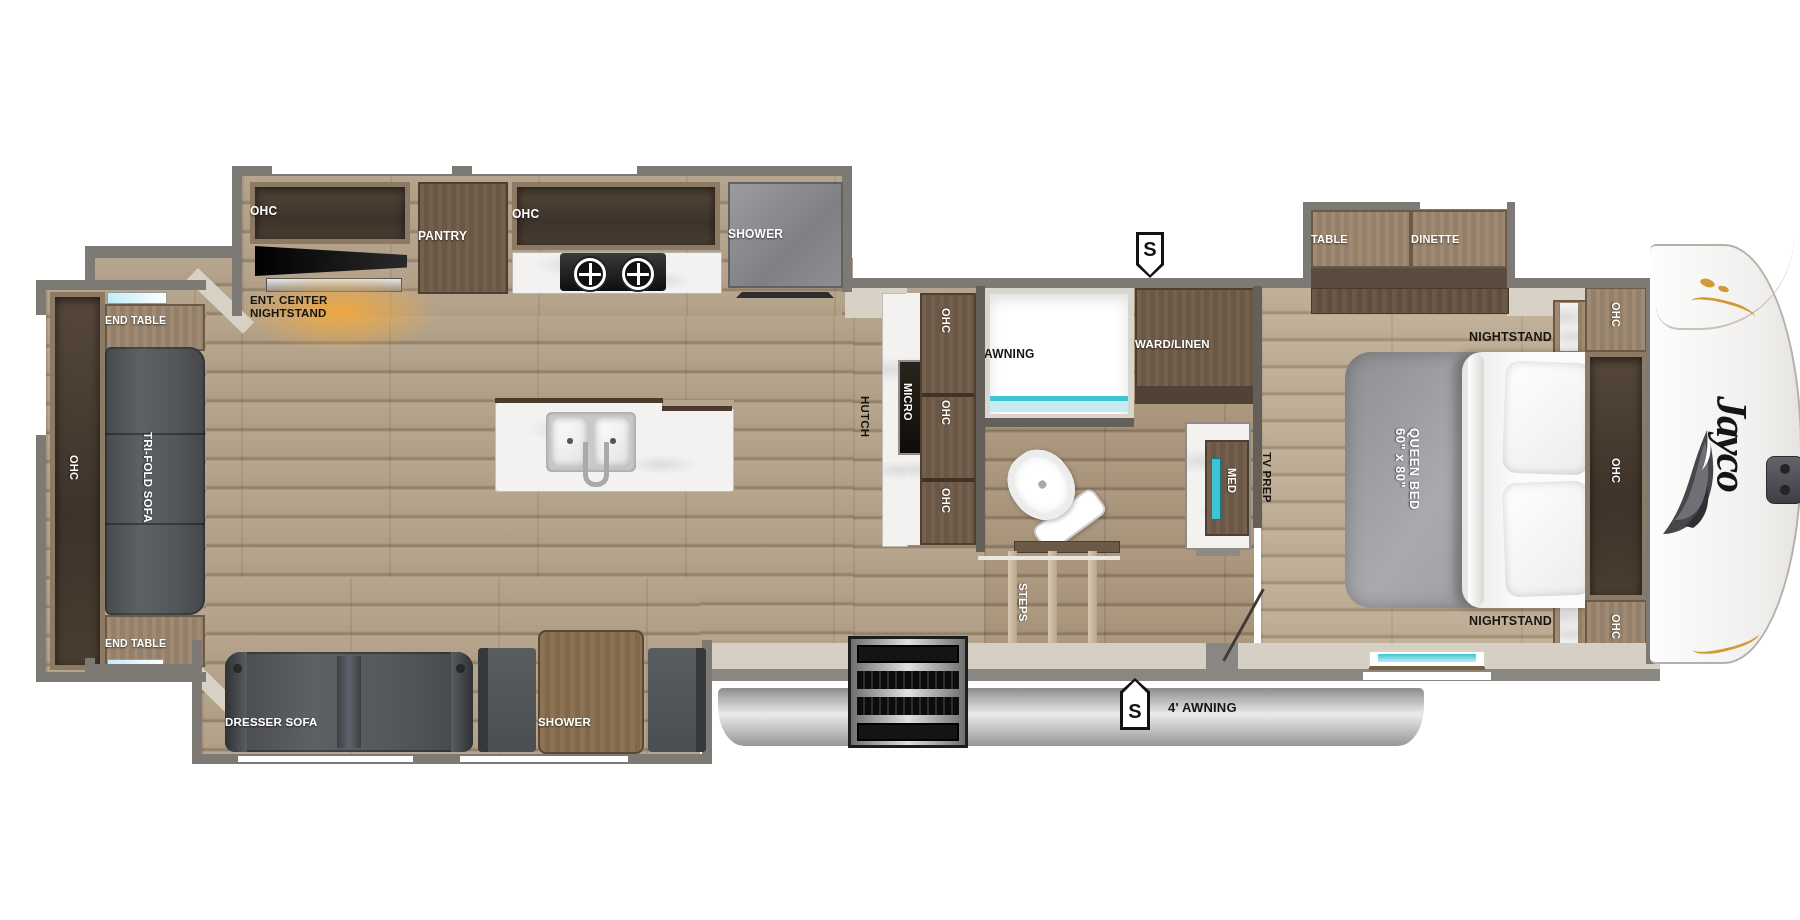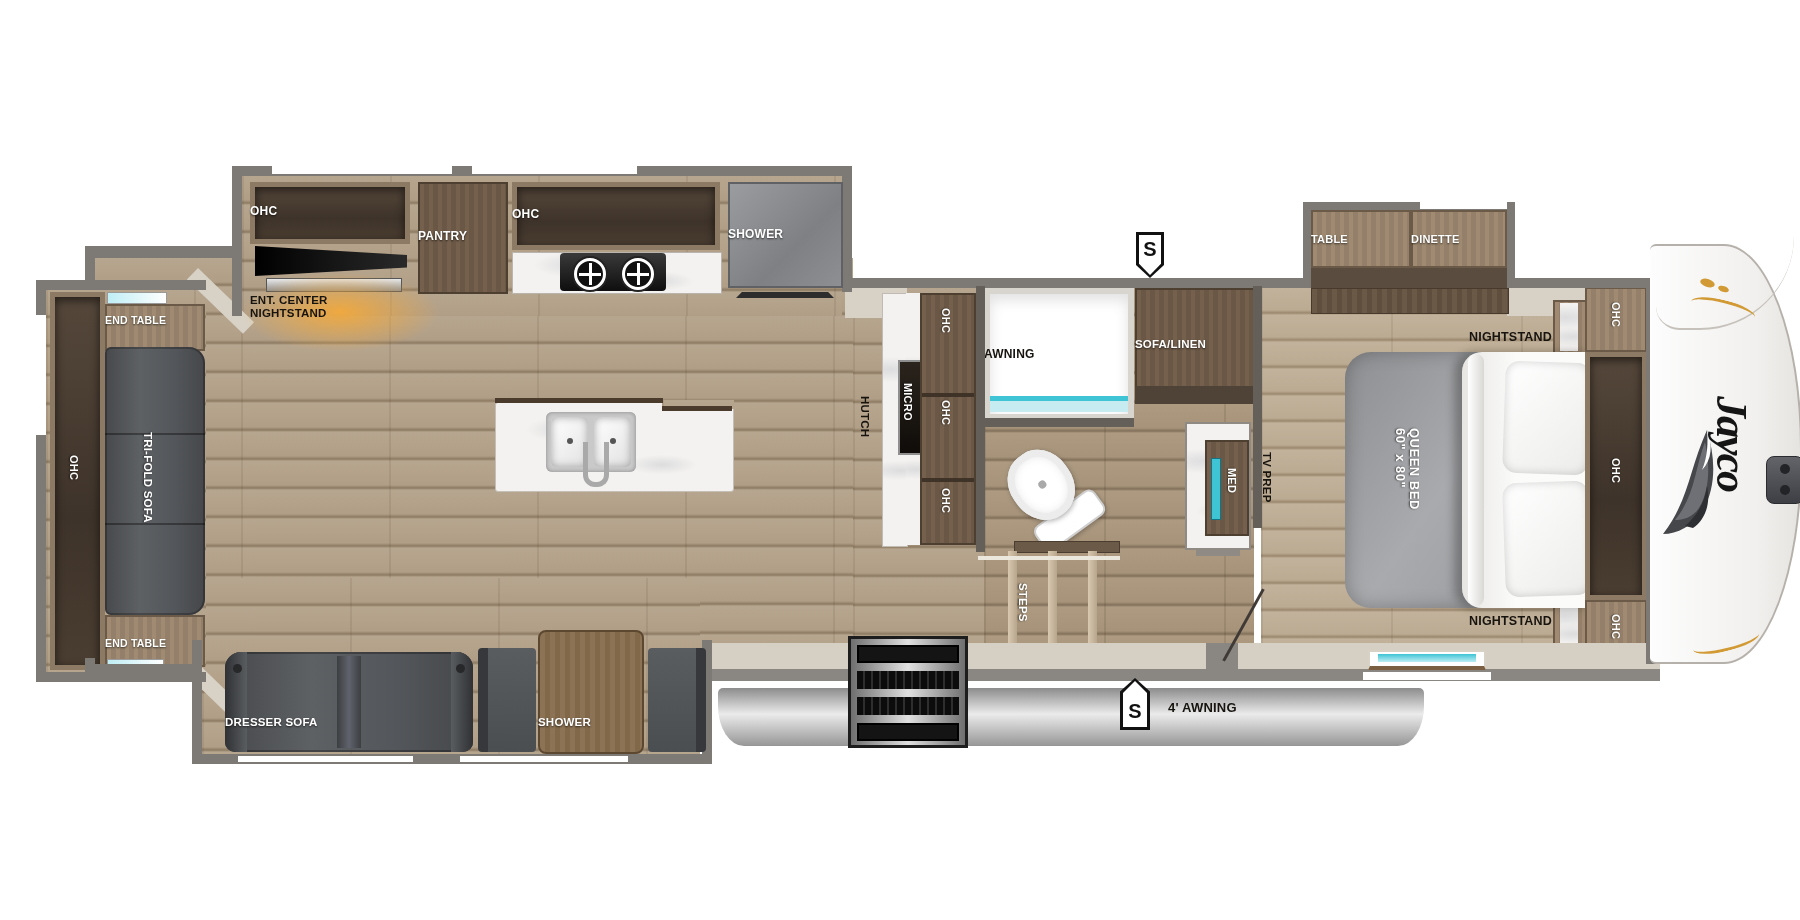--- a/index.html
+++ b/index.html
@@ -134,21 +134,21 @@
   <div class="abs lbl vert" style="left:940px;top:308px;font-size:11px;">OHC</div>
   <div class="abs lbl vert" style="left:940px;top:400px;font-size:11px;">OHC</div>
   <div class="abs lbl vert" style="left:940px;top:488px;font-size:11px;">OHC</div>
 
   <div class="abs" style="left:984px;top:288px;width:150px;height:132px;background:#fff;border:6px solid #d8d5cf;box-sizing:border-box;box-shadow:inset 0 6px 14px rgba(0,0,0,.12);"></div>
   <div class="abs" style="left:990px;top:396px;width:138px;height:16px;background:linear-gradient(180deg,#3ec4d5 0 5px,#c6ecf2 5px);"></div>
   <div class="abs lbl lbl-dk" style="left:984px;top:348px;width:150px;">AWNING</div>
   <div class="abs wall-dark" style="left:984px;top:418px;width:150px;height:9px;"></div>
 
   <div class="abs cab-dark" style="left:1135px;top:288px;width:120px;height:100px;"></div>
-  <div class="abs lbl" style="left:1135px;top:338px;width:120px;font-size:11.5px;">SOFA/LINEN</div>
+  <div class="abs lbl" style="left:1135px;top:338px;width:120px;font-size:11.5px;">WARD/LINEN</div>
   <div class="abs" style="left:1135px;top:386px;width:120px;height:18px;background:#4f4236;"></div>
 
   <div class="abs" style="left:1004px;top:446px;width:92px;height:98px;transform:rotate(-36deg);">
     <div class="abs" style="left:10px;top:66px;width:70px;height:26px;background:#fff;border:2px solid #cfcfcf;border-radius:8px;box-shadow:0 2px 4px rgba(0,0,0,.25);"></div>
     <div class="abs" style="left:14px;top:0px;width:62px;height:72px;background:#fff;border-radius:46% 46% 48% 48%;box-shadow:inset 0 0 0 7px #ececec, inset 0 0 14px #b5b5b5, 0 2px 5px rgba(0,0,0,.3);"></div>
     <div class="abs" style="left:42px;top:32px;width:8px;height:8px;background:#a9a9a9;border-radius:50%;"></div>
   </div>
 
   <div class="abs marble" style="left:1185px;top:422px;width:66px;height:128px;border:2px solid #8f8b84;box-sizing:border-box;"></div>
   <div class="abs cab-dark" style="left:1205px;top:440px;width:44px;height:96px;"></div>

